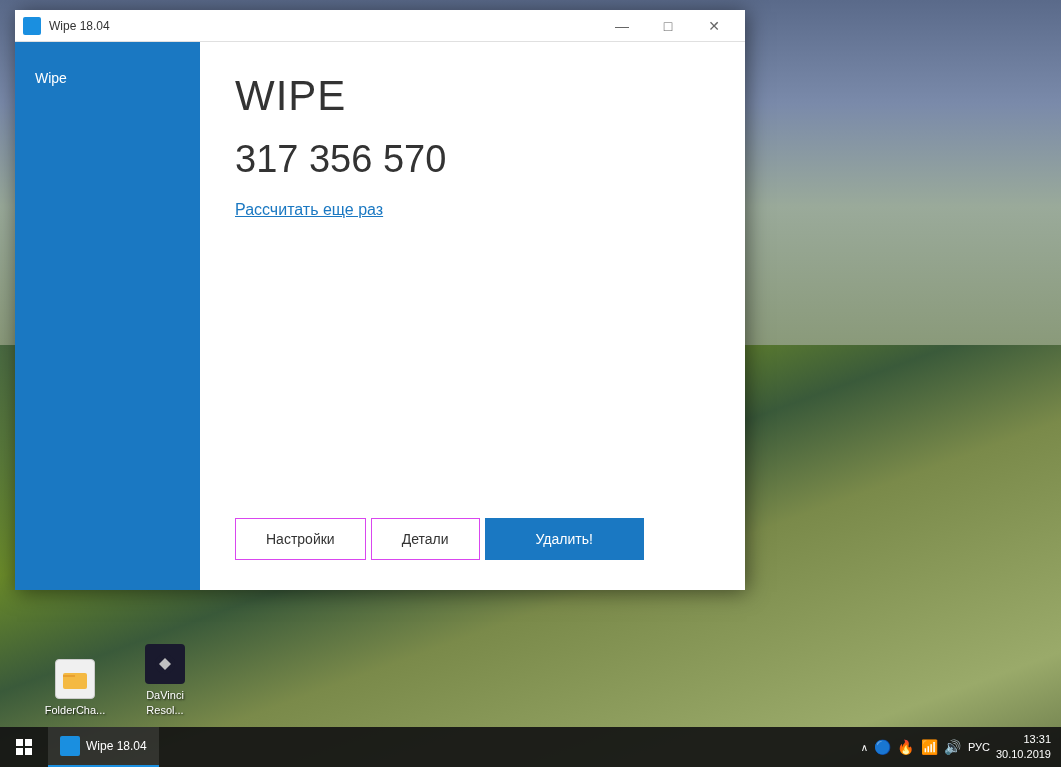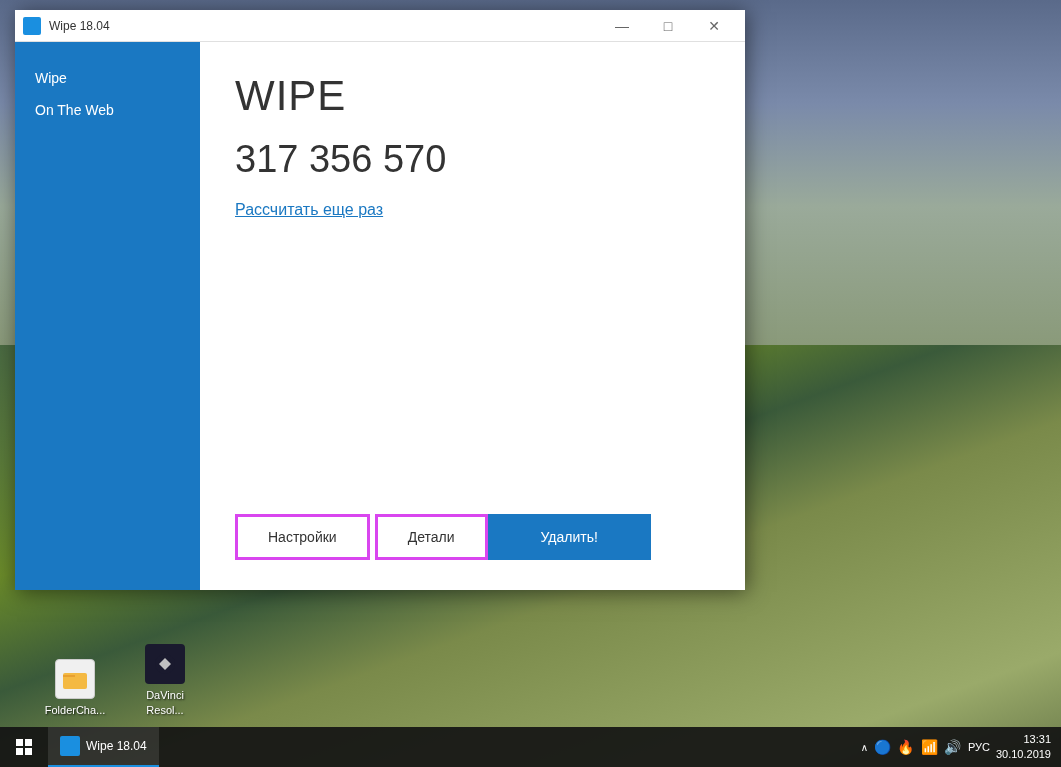--- a/index.html
+++ b/index.html
@@ -269,30 +269,31 @@
     .main-buttons {
       margin-top: auto;
       display: flex;
       gap: 0;
     }
 
     .btn {
       padding: 12px 30px;
       font-size: 14px;
       cursor: pointer;
-      border: 3px solid #d946ef;
+      border: 1px solid #d946ef;
       background: white;
       color: #333;
     }
 
     .btn-settings {
       margin-right: 5px;
     }
 
     .btn-details {
+      margin-right: 5px;
     }
 
     .btn-delete {
       background: #1a78c2;
       color: white;
       border-color: #1a78c2;
       padding: 12px 50px;
     }
   </style>
 </head>
@@ -309,21 +310,20 @@
       <div class="window-control-btn">—</div>
       <div class="window-control-btn">□</div>
       <div class="window-control-btn close">✕</div>
     </div>
   </div>
 
   <div class="window-body">
 
     <div class="sidebar">
       <a class="sidebar-nav-item">Wipe</a>
-      <a class="sidebar-nav-item">On The Web</a>
     </div>
 
     <div class="main-content">
       <div class="main-title">WIPE</div>
       <div class="big-number">317 356 570</div>
       <a class="recalc-link">Рассчитать еще раз</a>
 
       <div class="main-buttons">
         <button class="btn btn-settings">Настройки</button>
         <button class="btn btn-details">Детали</button>

